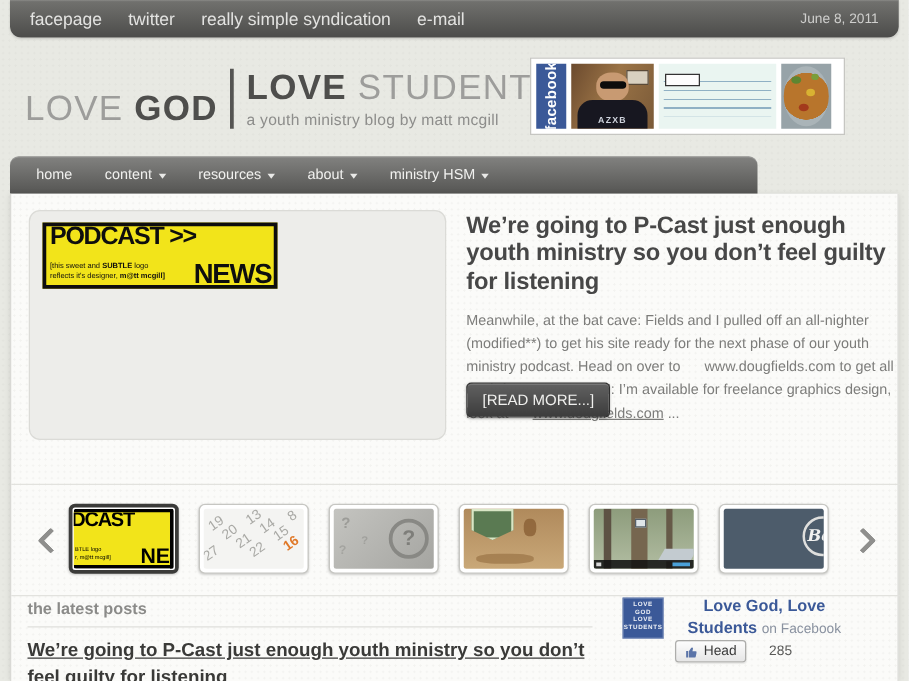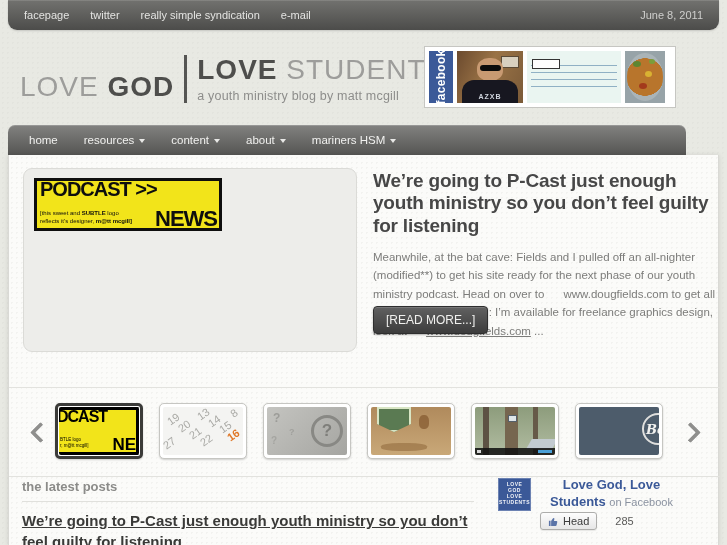--- a/index.html
+++ b/index.html
@@ -13,21 +13,21 @@
   a{text-decoration:none;}
 
   
   .topbar{
     position:absolute;left:8px;top:0;width:711px;height:30px;box-sizing:border-box;
     background:linear-gradient(#72726f,#4c4c4a);
     border-radius:0 0 9px 9px;
     display:flex;align-items:center;padding:0 16px;
     box-shadow:inset 0 1px 0 rgba(255,255,255,0.12), 0 1px 2px rgba(0,0,0,0.15);
   }
-  .topbar .tlink{color:#e3e3e1;font-size:11px;margin-right:21px;cursor:pointer;}
+  .topbar .tlink{color:#e3e3e1;font-size:14px;margin-right:21px;cursor:pointer;}
   .topbar .tdate{margin-left:auto;color:#cfcfcd;font-size:11px;}
 
   
   .logo{position:absolute;left:20px;top:54px;display:flex;align-items:flex-end;}
   .logo-left{font-size:28px;line-height:32px;letter-spacing:1px;white-space:nowrap;}
   .lg-light{color:#9d9d9b;font-weight:400;}
   .lg-dark{color:#4e4e4c;font-weight:700;}
   .logo-pipe{width:3px;height:48px;background:#555553;margin:0 10px;}
   .logo-right{display:flex;flex-direction:column;}
   .logo-right .line1{font-size:28px;line-height:32px;letter-spacing:1px;white-space:nowrap;}
@@ -63,21 +63,21 @@
     background:radial-gradient(circle at 50% 50%, #b8752c 0 62%, #aab4b8 63%);
   }
   .ph-food .b1,.ph-food .b2,.ph-food .b3,.ph-food .b4{position:absolute;border-radius:50%;}
   .ph-food .b1{left:8px;top:10px;width:8px;height:6px;background:#5d8631;}
   .ph-food .b2{left:20px;top:20px;width:7px;height:6px;background:#d9b232;}
   .ph-food .b3{left:14px;top:32px;width:8px;height:6px;background:#a33a1c;}
   .ph-food .b4{left:24px;top:8px;width:6px;height:5px;background:#7a9e3a;}
 
   
   .nav{
-    position:absolute;left:8px;top:125px;width:678px;height:30px;box-sizing:border-box;
+    position:absolute;left:8px;top:125px;width:598px;height:30px;box-sizing:border-box;
     background:linear-gradient(#828280,#555553);
     border-radius:7px 7px 0 0;
     display:flex;align-items:center;padding:0 8px;
     box-shadow:inset 0 1px 0 rgba(255,255,255,0.18);
   }
   .nav-item{display:flex;align-items:center;gap:5px;color:#f1f1ef;font-size:11.5px;padding:0 13px;height:100%;cursor:pointer;}
   .dd-arrow{width:0;height:0;border-left:3.5px solid transparent;border-right:3.5px solid transparent;border-top:4px solid #e9e9e7;margin-top:1px;}
 
   
   .content{
@@ -250,33 +250,33 @@
       <div class="b3"></div>
       <div class="b4"></div>
   </div>
 </div>
 
 <div class="nav">
   <div class="nav-item">
     <span>home</span>
   </div>
   <div class="nav-item">
+    <span>content</span>
+      <span class="dd-arrow"></span>
+  </div>
+  <div class="nav-item">
     <span>resources</span>
       <span class="dd-arrow"></span>
   </div>
   <div class="nav-item">
-    <span>content</span>
-      <span class="dd-arrow"></span>
-  </div>
-  <div class="nav-item">
     <span>about</span>
       <span class="dd-arrow"></span>
   </div>
   <div class="nav-item">
-    <span>mariners HSM</span>
+    <span>ministry HSM</span>
       <span class="dd-arrow"></span>
   </div>
 </div>
 
 <div class="content">
 
   <div class="feat-img">
     <div class="pc-logo">
       <span class="pc-l1">PODCAST &gt;&gt;</span>
       <span class="pc-l2">NEWS</span>

